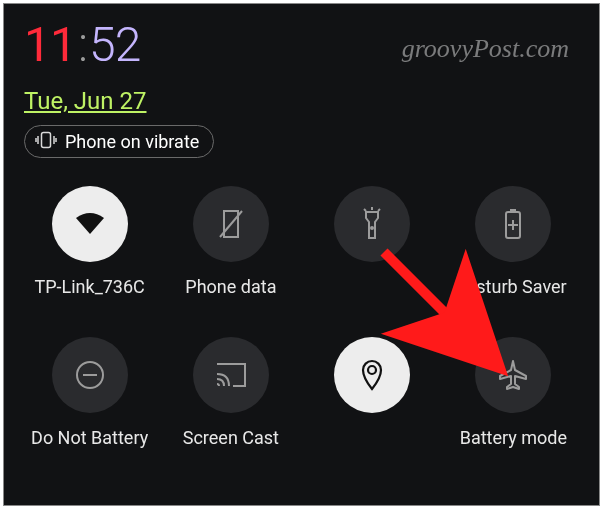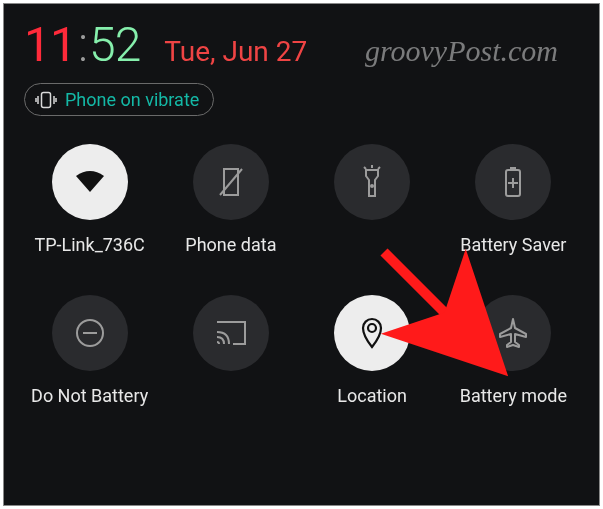--- a/index.html
+++ b/index.html
@@ -15,54 +15,56 @@
     position: absolute;
     left: 3px; top: 3px;
     width: 597px; height: 503px;
     border: 1px solid #888;
     background: #111214;
     padding: 12px 20px 0 20px;
     color: #e9e9e9;
   }
   .watermark {
     position: absolute;
-    top: 30px; right: 41px;
+    top: 30px; right: 30px;
     color: rgba(210,210,210,0.55);
     font-family: Georgia, "Times New Roman", serif;
     font-style: italic;
-    font-size: 30px;
+    font-size: 26px;
     pointer-events: none;
     user-select: none;
   }
   .topline {
     display: flex;
     align-items: baseline;
-    gap: 24px;
+    gap: 14px;
+    flex-direction: column;
   }
   .clock {
     font-size: 48px;
     font-weight: 300;
     letter-spacing: -1px;
     display: inline-flex;
     align-items: baseline;
   }
   .clock-hour { color: #ff2a3a; font-weight: 400; }
   .clock-colon { color: #9b9b9b; margin: 0 2px; }
-  .clock-min { color: #86efac; }
+  .clock-min { color: #c4b5fd; }
   .date {
-    font-size: 28px;
-    color: #ef4444;
+    font-size: 24px;
+    color: #bef264;
     font-weight: 400;
+    text-decoration: underline;
   }
   .vibe-pill {
     display: inline-flex;
-    align-items: center;
+    align-items: flex-start;
     gap: 8px;
     border: 1px solid #6a6a6a;
-    color: #14b8a6;
+    color: #ffffff;
     border-radius: 22px;
     padding: 5px 14px 5px 10px;
     margin-top: 10px;
     font-size: 18px;
     cursor: pointer;
   }
   .vibe-icon svg { display:block; }
   .tiles {
     display: grid;
     grid-template-columns: repeat(4, 1fr);
@@ -161,21 +163,21 @@
 
     <div class="tile">
       <div class="circle">
         <svg width="26" height="36" viewBox="0 0 26 36" class="ic-off" stroke-width="2">
           <rect x="6" y="6" width="14" height="26" rx="2"></rect>
           <rect x="10" y="3" width="6" height="3" fill="#9c9c9c" stroke="none"></rect>
           <line x1="13" y1="14" x2="13" y2="24"></line>
           <line x1="8" y1="19" x2="18" y2="19"></line>
         </svg>
       </div>
-      <div class="label">Battery Saver</div>
+      <div class="label">Disturb Saver</div>
     </div>
 
     <div class="tile">
       <div class="circle">
         <svg width="36" height="36" viewBox="0 0 36 36" class="ic-off" stroke-width="2">
           <circle cx="18" cy="18" r="13"></circle>
           <line x1="11" y1="18" x2="25" y2="18"></line>
         </svg>
       </div>
       <div class="label">Do Not Battery</div>
@@ -183,30 +185,30 @@
 
     <div class="tile">
       <div class="circle">
         <svg width="36" height="30" viewBox="0 0 36 30" class="ic-off" stroke-width="2">
           <path d="M4 4 H32 V26 H20"></path>
           <path d="M4 14 Q16 14 16 26"></path>
           <path d="M4 19 Q11 19 11 26"></path>
           <path d="M4 24 Q6 24 6 26"></path>
         </svg>
       </div>
+      <div class="label">Screen Cast</div>
     </div>
 
     <div class="tile active">
       <div class="circle">
         <svg width="30" height="36" viewBox="0 0 30 36" stroke="#111" stroke-width="2.2">
           <path d="M15 32 C7 22 6 16 6 13 A9 9 0 0 1 24 13 C24 16 23 22 15 32 Z"></path>
           <circle cx="15" cy="13" r="4"></circle>
         </svg>
       </div>
-      <div class="label">Location</div>
     </div>
 
     <div class="tile">
       <div class="circle">
         <svg width="34" height="34" viewBox="0 0 34 34" class="ic-off" stroke-width="2" stroke-linejoin="round">
           <path d="M17 3 L19 12 L30 18 L30 21 L19 18 L19 26 L23 29 L23 31 L17 29 L11 31 L11 29 L15 26 L15 18 L4 21 L4 18 L15 12 Z"></path>
         </svg>
       </div>
       <div class="label">Battery mode</div>
     </div>

